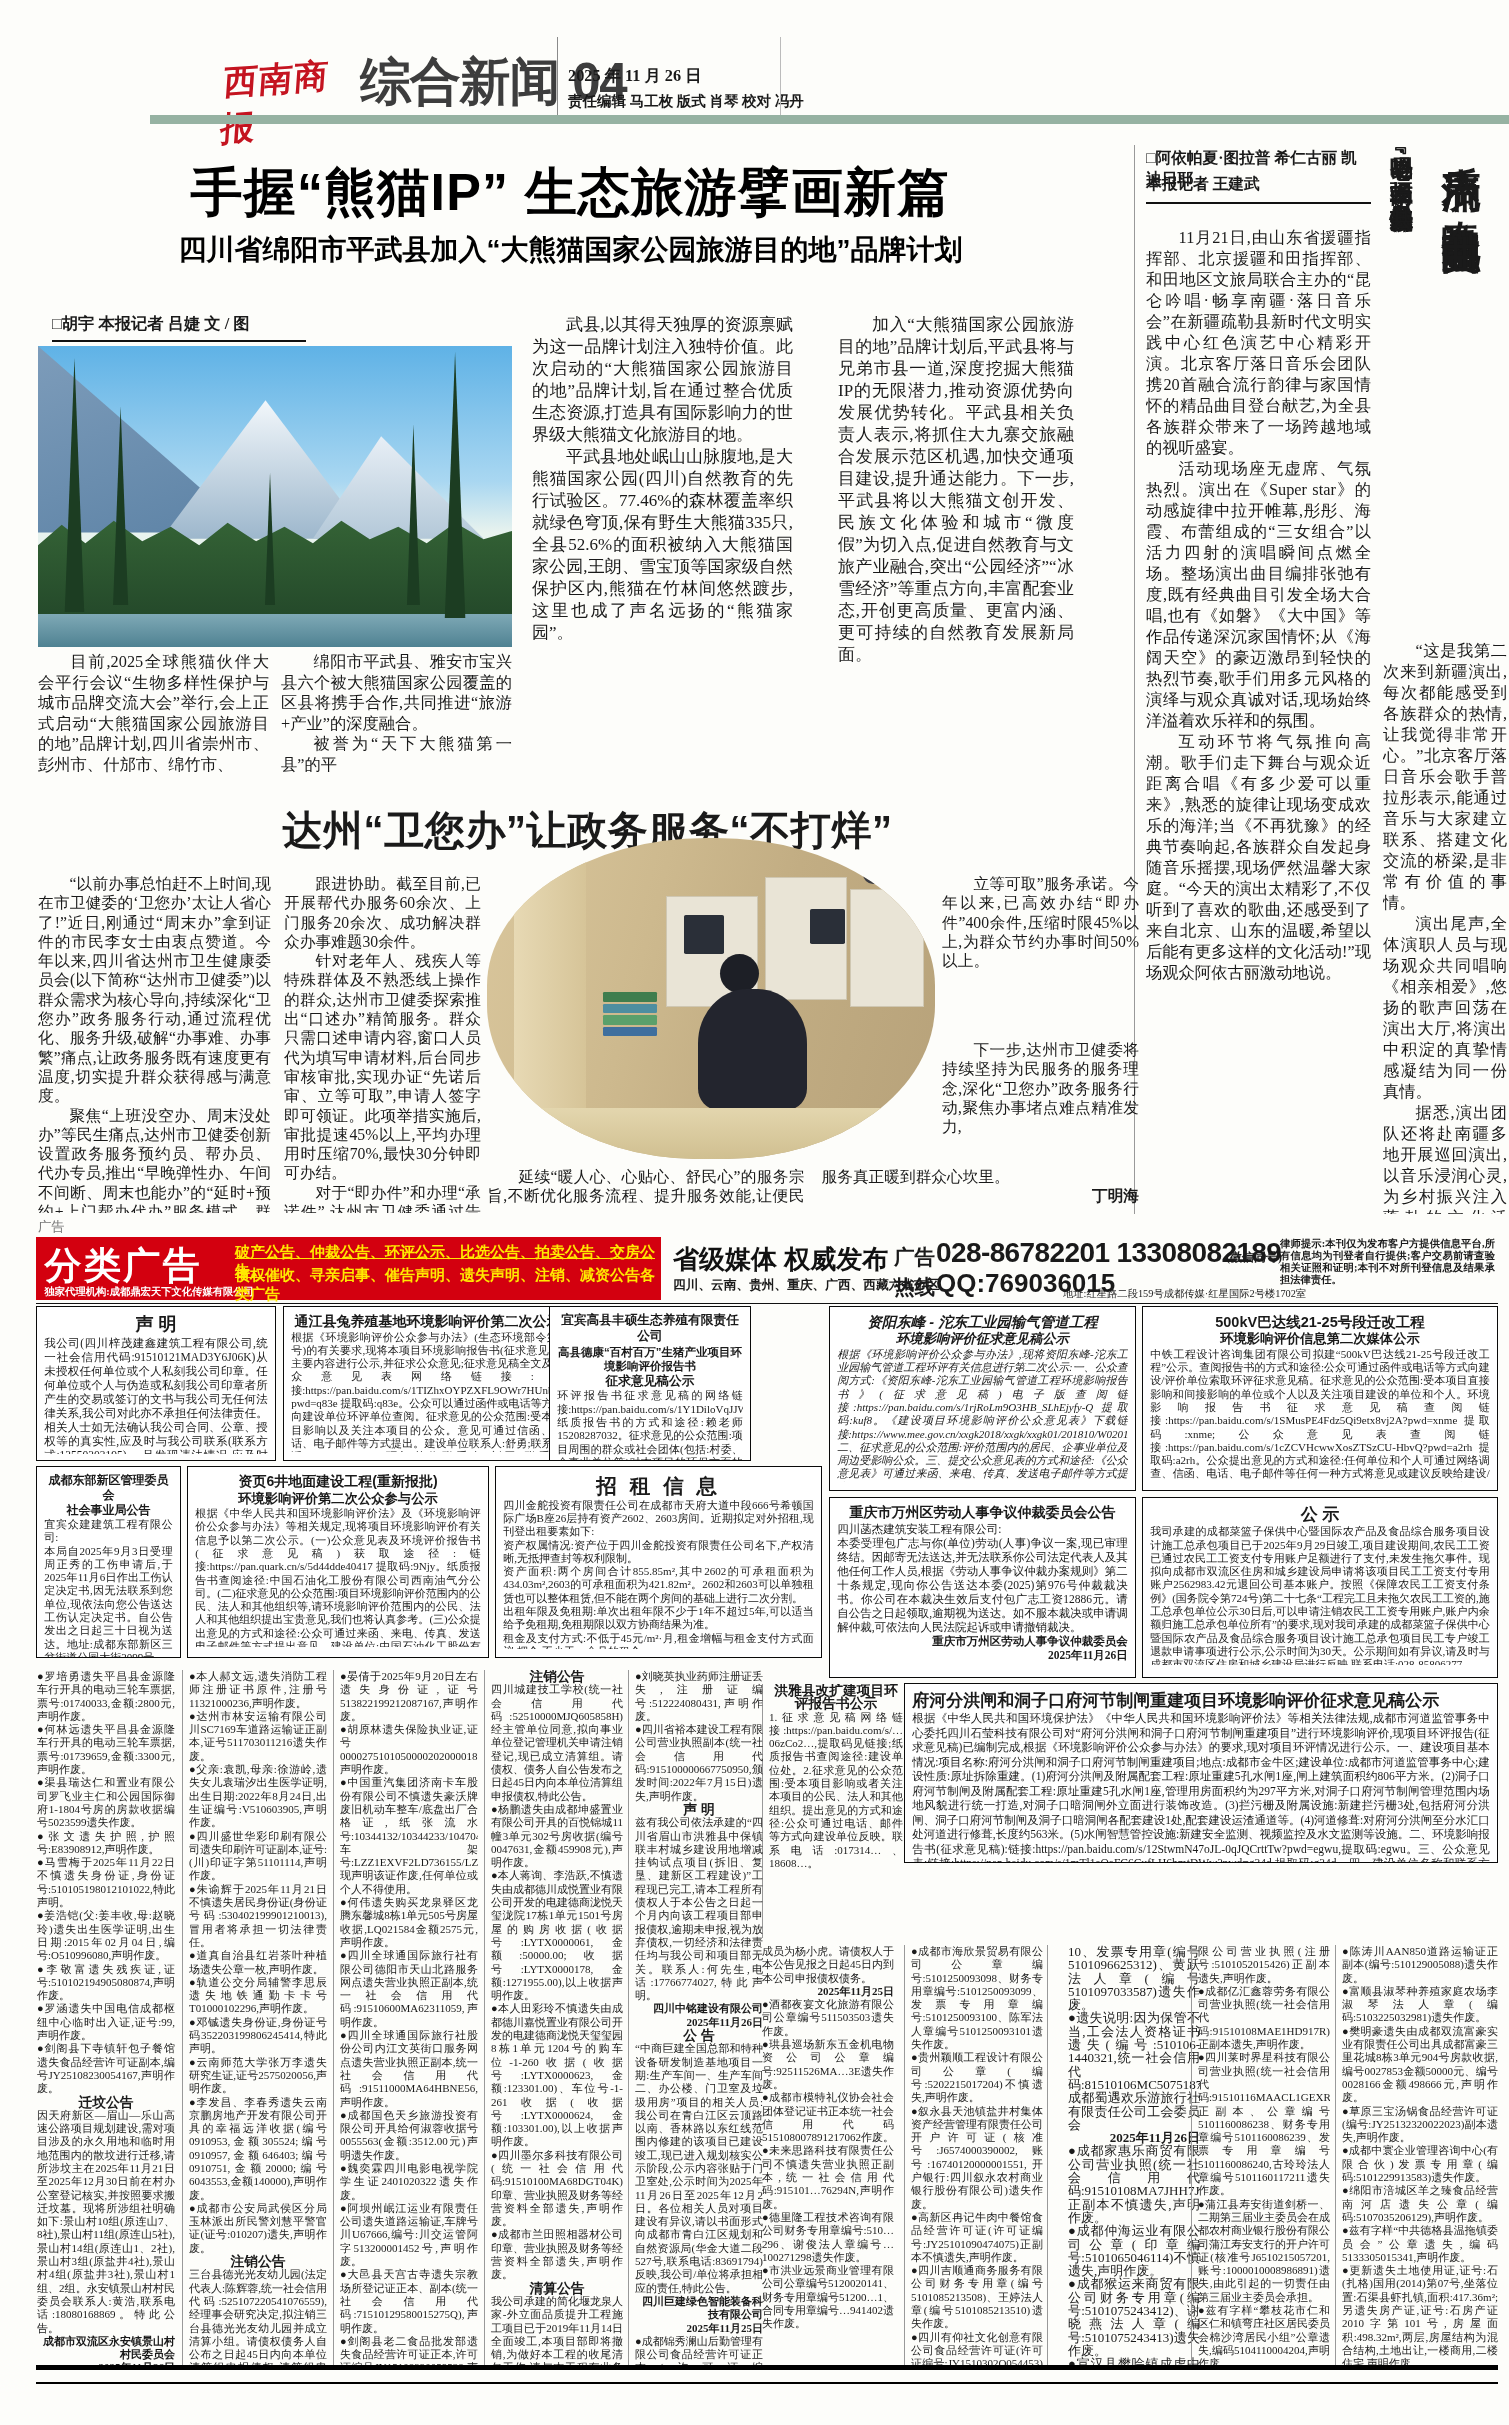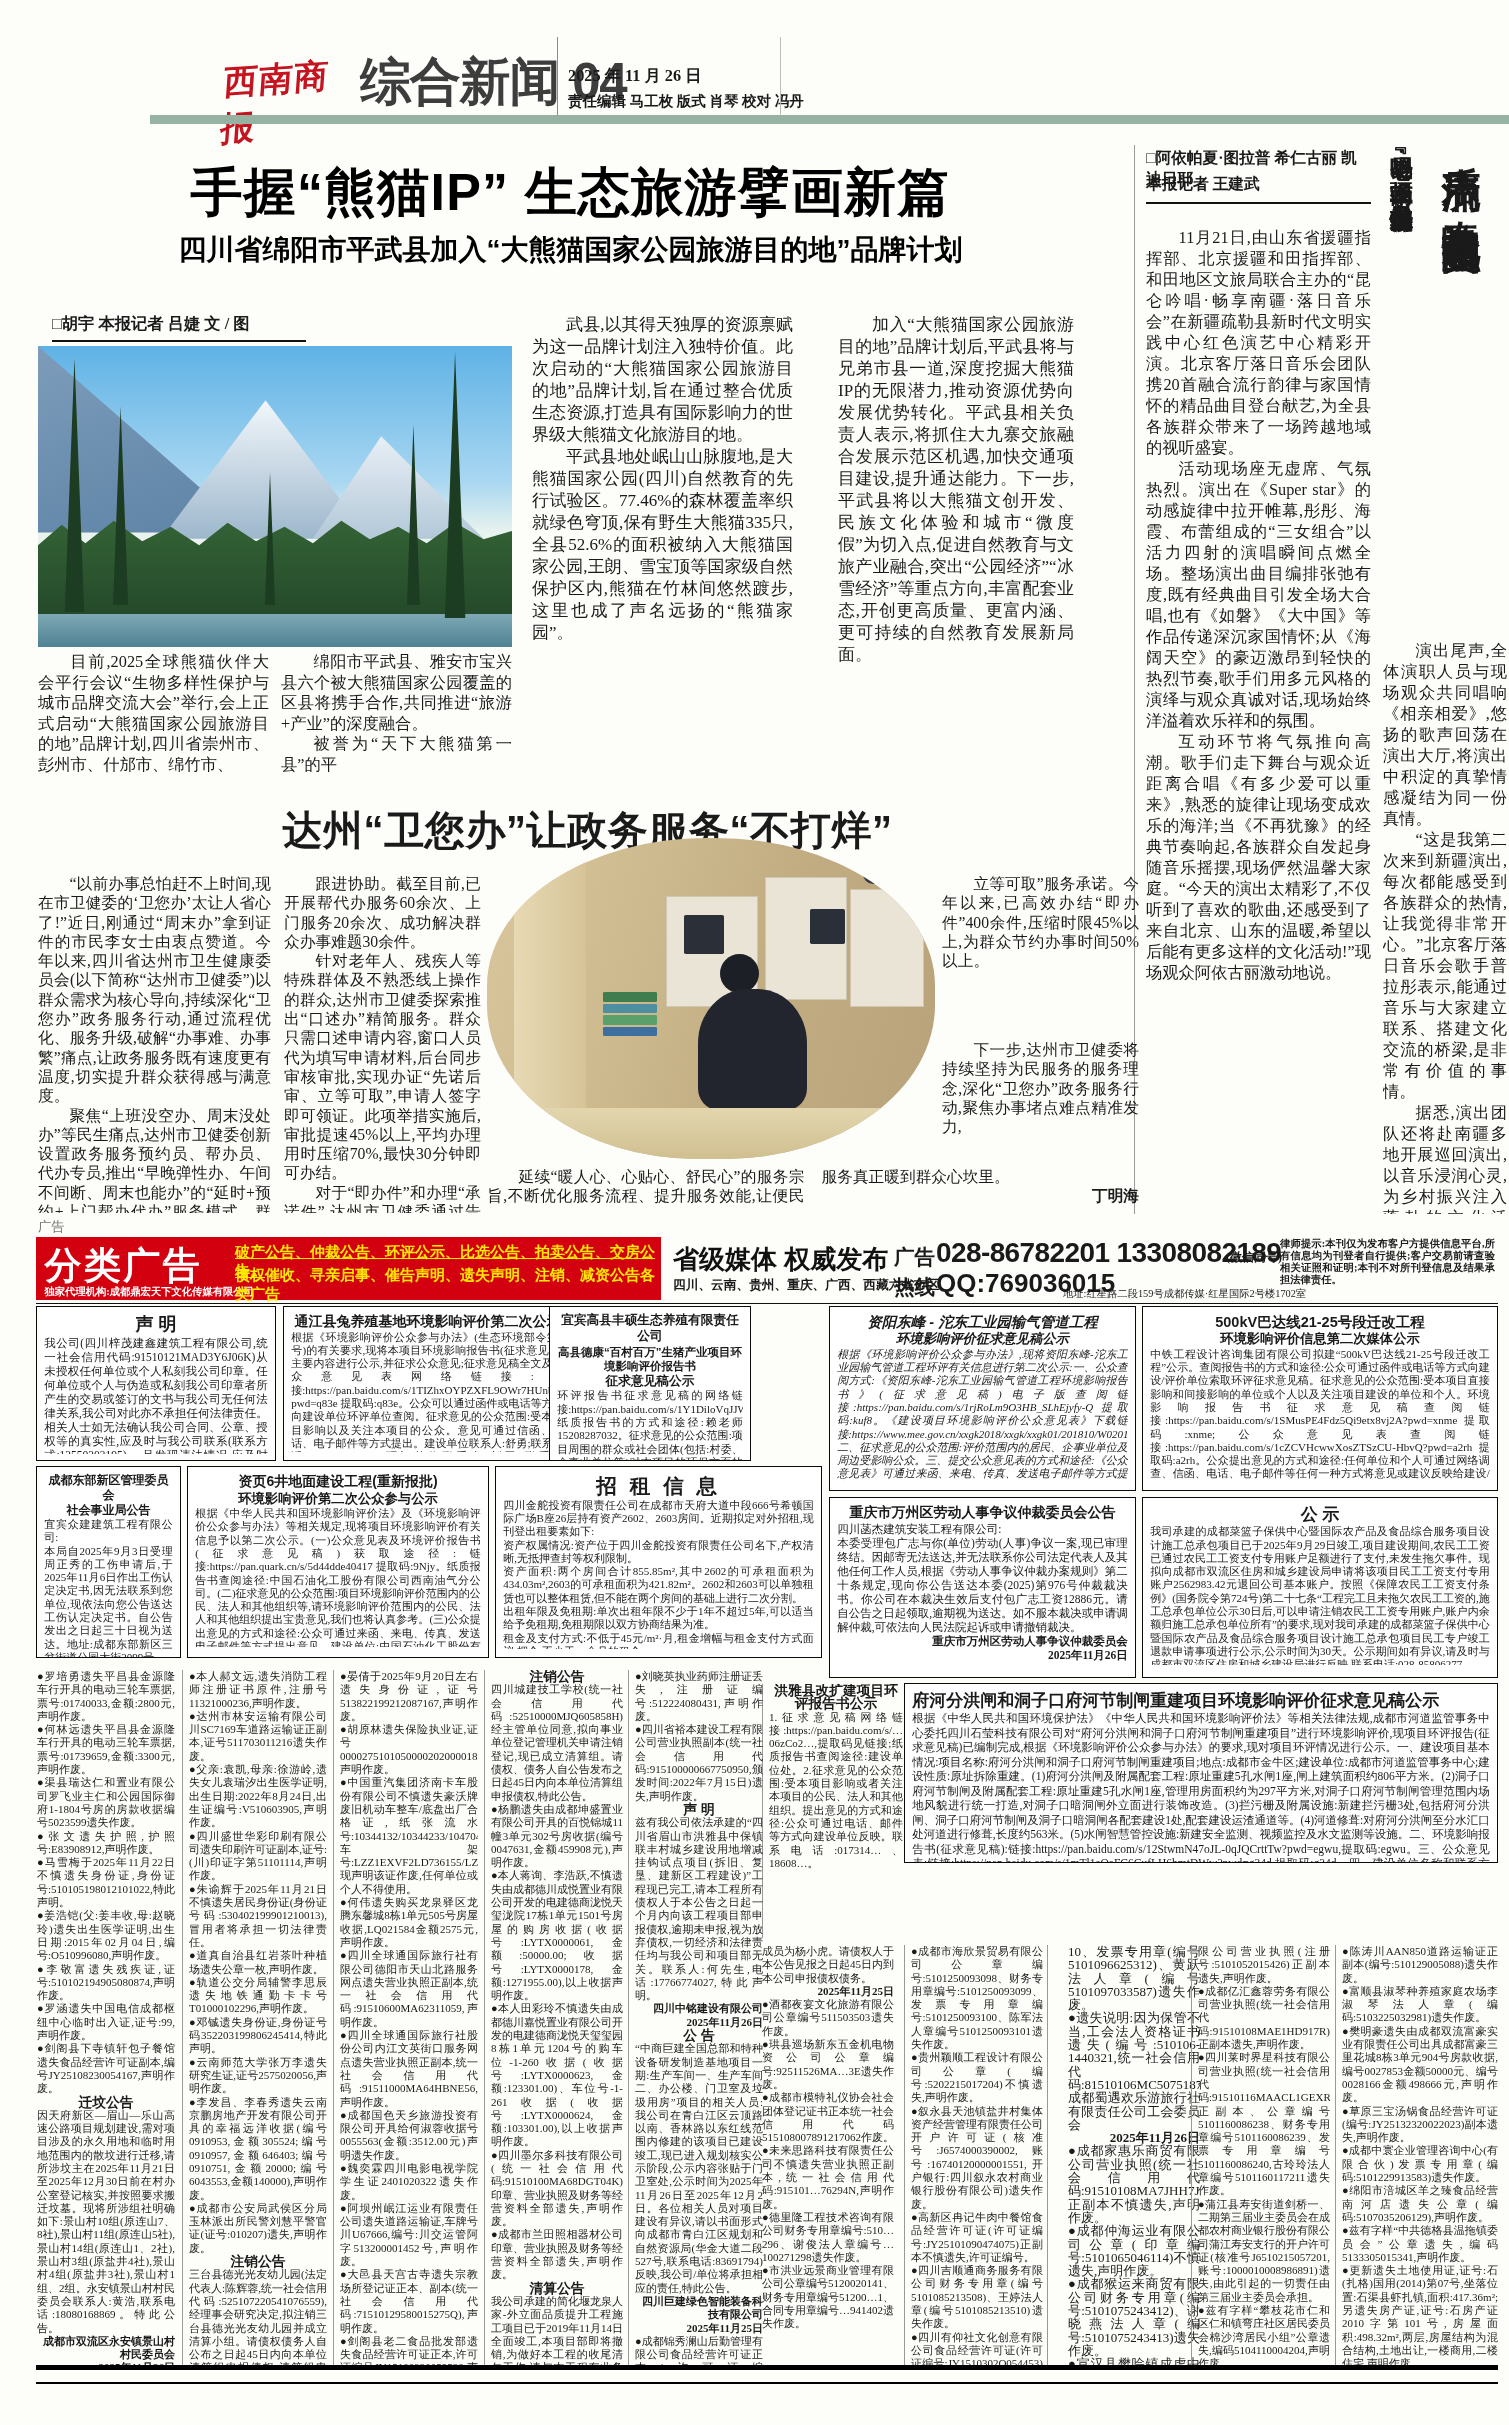--- a/index.html
+++ b/index.html
@@ -90,22 +90,22 @@
     <div class="abs" style="left:17px;top:35px;width:225px;font-size:15.7px;font-weight:700;">本报记者 王建武</div>
     <div class="abs" style="left:17px;top:63px;width:225px;height:1.8px;background:#111;"></div>
     <div class="abs col jt" style="left:17px;top:88px;width:225px;height:987px;font-size:16.3px;line-height:21px;">
         <p class="lt">11月21日,由山东省援疆指挥部、北京援疆和田指挥部、和田地区文旅局联合主办的“昆仑吟唱·畅享南疆·落日音乐会”在新疆疏勒县新时代文明实践中心红色演艺中心精彩开演。北京客厅落日音乐会团队携20首融合流行韵律与家国情怀的精品曲目登台献艺,为全县各族群众带来了一场跨越地域的视听盛宴。</p>
         <p class="lt">活动现场座无虚席、气氛热烈。演出在《Super star》的动感旋律中拉开帷幕,彤彤、海霞、布蕾组成的“三女组合”以活力四射的演唱瞬间点燃全场。整场演出曲目编排张弛有度,既有经典曲目引发全场大合唱,也有《如磐》《大中国》等作品传递深沉家国情怀;从《海阔天空》的豪迈激昂到轻快的热烈节奏,歌手们用多元风格的演绎与观众真诚对话,现场始终洋溢着欢乐祥和的氛围。</p>
         <p class="lt">互动环节将气氛推向高潮。歌手们走下舞台与观众近距离合唱《有多少爱可以重来》,熟悉的旋律让现场变成欢乐的海洋;当《不再犹豫》的经典节奏响起,各族群众自发起身随音乐摇摆,现场俨然温馨大家庭。“今天的演出太精彩了,不仅听到了喜欢的歌曲,还感受到了来自北京、山东的温暖,希望以后能有更多这样的文化活动!”现场观众阿依古丽激动地说。</p>
       </div>
     <div class="abs vtext" style="left:257px;top:0;height:495px;font-size:23px;font-weight:800;line-height:1.35;">『昆仑吟唱·畅享南疆·落日音乐会』燃情疏勒县</div>
     <div class="abs vtext hd" style="left:305px;top:-3.6px;height:501px;font-size:39px;letter-spacing:2.4px;">乐声流淌 奏响文化交融曲</div>
     <div class="abs col jt" style="left:254px;top:501px;width:124px;height:574px;font-size:16.3px;line-height:21px;">
+        <p class="lt">“这是我第二次来到新疆演出,每次都能感受到各族群众的热情,让我觉得非常开心。”北京客厅落日音乐会歌手普拉彤表示,能通过音乐与大家建立联系、搭建文化交流的桥梁,是非常有价值的事情。</p>
         <p class="lt">演出尾声,全体演职人员与现场观众共同唱响《相亲相爱》,悠扬的歌声回荡在演出大厅,将演出中积淀的真挚情感凝结为同一份真情。</p>
-        <p class="lt">“这是我第二次来到新疆演出,每次都能感受到各族群众的热情,让我觉得非常开心。”北京客厅落日音乐会歌手普拉彤表示,能通过音乐与大家建立联系、搭建文化交流的桥梁,是非常有价值的事情。</p>
         <p class="lt">据悉,演出团队还将赴南疆多地开展巡回演出,以音乐浸润心灵,为乡村振兴注入蓬勃的文化活力。</p>
       </div>
   </div>
 
   <div class="abs art" style="left:0;top:803px;width:1142px;height:417px;">
     <div class="abs hd" style="left:36px;top:0;width:1103px;text-align:center;font-size:40px;letter-spacing:0.6px;">达州“卫您办”让政务服务“不打烊”</div>
     <div class="abs col jt" style="left:38px;top:71px;width:233px;height:339px;font-size:15.7px;line-height:19.3px;">
         <p class="lt">“以前办事总怕赶不上时间,现在市卫健委的‘卫您办’太让人省心了!”近日,刚通过“周末办”拿到证件的市民李女士由衷点赞道。今年以来,四川省达州市卫生健康委员会(以下简称“达州市卫健委”)以群众需求为核心导向,持续深化“卫您办”政务服务行动,通过流程优化、服务升级,破解“办事难、办事繁”痛点,让政务服务既有速度更有温度,切实提升群众获得感与满意度。</p>
         <p class="lt">聚焦“上班没空办、周末没处办”等民生痛点,达州市卫健委创新设置政务服务预约员、帮办员、代办专员,推出“早晚弹性办、午间不间断、周末也能办”的“延时+预约+上门帮办代办”服务模式。群众可通过电话、网络等便捷方式申请服务,工作人员全程</p>
       </div>
@@ -330,21 +330,21 @@
         <p class="lt">●珙县巡场新东五金机电物资公司公章编号:92511526MA…3E遗失作废。</p>
         <p class="lt">●成都市模特礼仪协会社会团体登记证书正本统一社会信用代码515108007891217062作废。</p>
         <p class="lt">●未来思路科技有限责任公司不慎遗失营业执照正副本,统一社会信用代码:915101…76294N,声明作废。</p>
         <p class="lt">●德里隆工程技术咨询有限公司财务专用章编号:510…296、谢俊法人章编号…100271298遗失作废。</p>
         <p class="lt">●市洪业远景商业管理有限公司公章编号5120020141、财务专用章编号51200…1、合同专用章编号…941402遗失作废。</p>
       </div>
     <div class="abs col jt" style="left:904px;top:727px;width:132px;height:420px;font-size:11px;line-height:13.3px;border-left:0.6px solid #999;padding-left:6px;">
         <p class="lt">●成都市海欣景贸易有限公司公章编号:5101250093098、财务专用章编号:5101250093099、发票专用章编号:5101250093100、陈军法人章编号5101250093101遗失作废。</p>
         <p class="lt">●贵州颖顺工程设计有限公司公章(编号:5202215017204)不慎遗失,声明作废。</p>
         <p class="lt">●叙永县天池镇盐井村集体资产经营管理有限责任公司开户许可证(核准号:J6574000390002,账号:16740120000001551,开户银行:四川叙永农村商业银行股份有限公司)遗失作废。</p>
-        <p class="lt">●高新区冉记牛肉中餐馆食品经营许可证(许可证编号:JY25101090474075)正副本不慎遗失,许可证编号。</p>
+        <p class="lt">●高新区冉记牛肉中餐馆食品经营许可证(许可证编号:JY25101090474075)正副本不慎遗失,声明作废。</p>
         <p class="lt">●四川吉顺通商务服务有限公司财务专用章(编号5101085213508)、王婷法人章(编号5101085213510)遗失作废。</p>
         <p class="lt">●四川有仰社文化创意有限公司食品经营许可证(许可证编号:JY1510302O054453)正本不慎遗失,声明作废。</p>
       </div>
     <div class="abs col jt" style="left:1047px;top:727px;width:132px;height:420px;font-size:13px;line-height:13.3px;border-left:0.6px solid #999;padding-left:20px;">
         <p class="lt">10、发票专用章(编号5101096625312)、黄跃法人章(编号5101097033587)遗失作废。</p>
         <p class="lt">●遗失说明:因为保管不当,工会法人资格证书遗失(编号:510106-1440321,统一社会信用代码:81510106MC5075187A)。成都蜀遇欢乐游旅行社有限责任公司工会委员会</p>
         <p class="l-s">2025年11月26日</p>
         <p class="lt">●成都家惠乐商贸有限公司营业执照(统一社会信用代码:91510108MA7JHH7J6A)正副本不慎遗失,声明作废。</p>
         <p class="lt">●成都仲海运业有限公司公章(印章编号:5101065046114)不慎遗失,声明作废。</p>
         <p class="lt">●成都猴运来商贸有限公司财务专用章(编号:5101075243412)、谢晓燕法人章(编号:5101075243413)遗失作废。</p>

